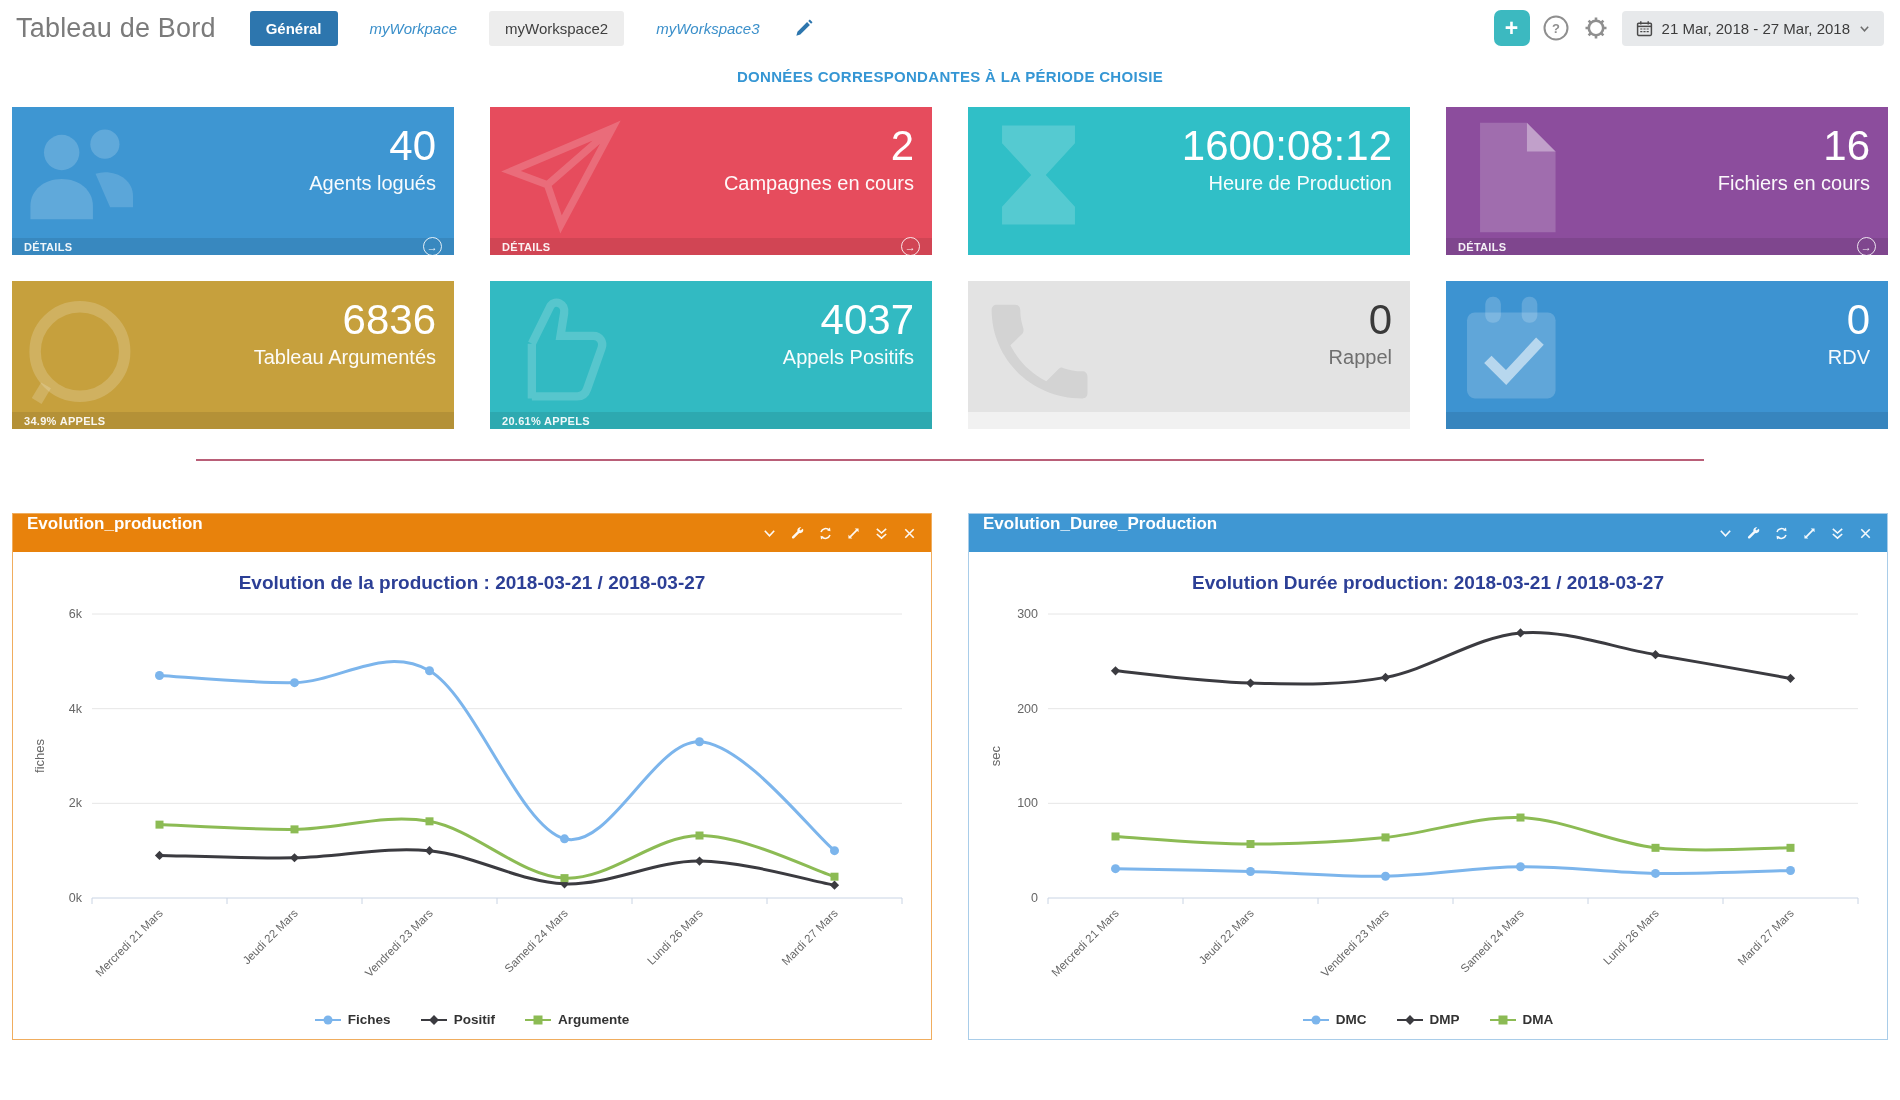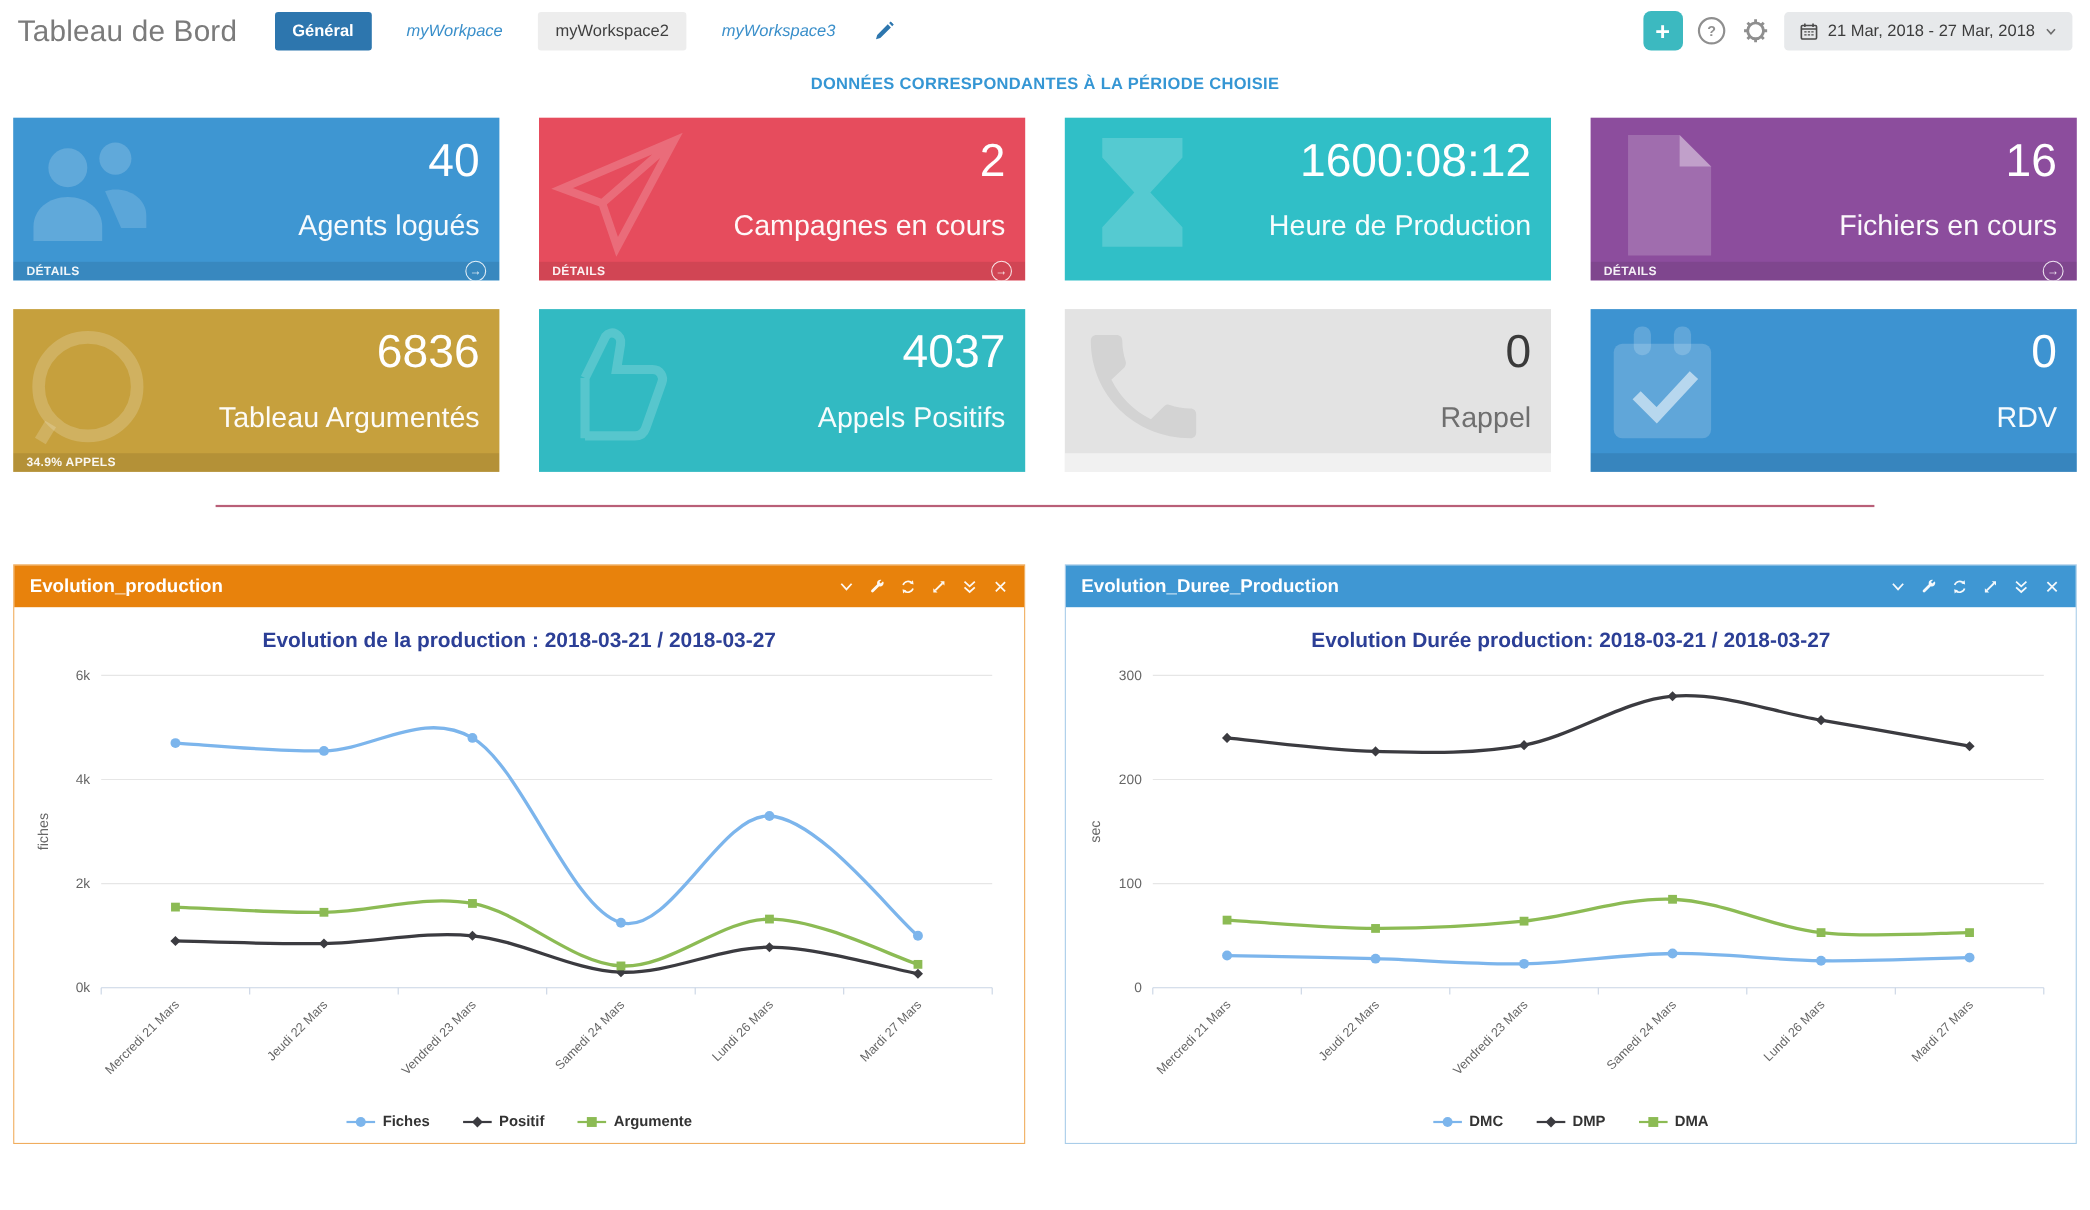--- a/index.html
+++ b/index.html
@@ -24,37 +24,37 @@
   
   .banner { text-align:center; margin-top:16px; font-size:15px; font-weight:bold; color:#3596d4; letter-spacing:0.3px; }
 
   
   .cards-grid { display:grid; grid-template-columns:repeat(4,1fr); column-gap:36px; row-gap:26px; margin:22px 12px 0 12px; }
   .card { position:relative; height:148px; overflow:hidden; }
   .card .ghost { position:absolute; left:8px; top:8px; width:125px; height:125px; pointer-events:none; }
   .card .ghost svg { width:100%; height:100%; }
   .card-main { position:absolute; right:18px; top:16px; text-align:right; }
   .card .value { font-size:42px; color:#fff; font-weight:400; line-height:1.1; }
-  .card .label { font-size:26px; color:rgba(255,255,255,0.96); margin-top:21px; }
+  .card .label { font-size:20px; color:rgba(255,255,255,0.96); margin-top:3px; }
   .card-footer { position:absolute; left:0; right:0; bottom:0; height:17px; background:rgba(0,0,0,0.09);
                  display:flex; align-items:center; justify-content:space-between; padding:0 12px;
                  font-size:11px; font-weight:bold; color:rgba(255,255,255,0.92); letter-spacing:0.3px; }
   .footer-arrow { width:19px; height:19px; border:1px solid rgba(255,255,255,0.85); border-radius:50%;
                   display:flex; align-items:center; justify-content:center; font-size:11px; font-weight:normal; }
   .card.dark-text .value { color:#3a3a3a; }
   .card.dark-text .label { color:#6f6f6f; }
   .card.dark-text .card-footer { background:rgba(255,255,255,0.5); color:#8a8a8a; }
 
   
   .divider { width:1508px; margin:30px auto 0 auto; border-top:2px solid #b95f78; }
 
   
   .panels { display:flex; gap:36px; margin:52px 12px 0 12px; }
   .panel { flex:1; background:#fff; border:1px solid #ccc; }
-  .panel-head { height:38px; display:flex; align-items:center; padding:0 14px; }
+  .panel-head { height:38px; display:flex; padding:0 14px; }
   .panel-title { color:#fff; font-size:17px; font-weight:bold; }
   .panel-tools { margin-left:auto; display:flex; align-items:center; gap:13px; }
   .panel-tools .tool { display:inline-flex; cursor:pointer; opacity:0.95; }
   .chart-body { padding:20px 8px 6px 8px; }
   .chart-title { text-align:center; font-size:19px; font-weight:bold; color:#2c3f96; margin-bottom:4px; }
   .chart-svg-wrap { display:flex; justify-content:center; }
   .legend { display:flex; justify-content:center; gap:30px; align-items:center; margin-top:2px; padding-bottom:6px; }
   .legend-item { display:flex; align-items:center; gap:7px; cursor:pointer; }
   .lg-glyph { position:relative; width:26px; height:12px; }
   .lg-line { position:absolute; left:0; right:0; top:5px; height:2px; }
@@ -192,20 +192,23 @@
     </div>
 
   <div class="card" style="background: rgb(50, 186, 194);">
     <span class="ghost" style="color: rgba(255, 255, 255, 0.18);"><svg viewBox="0 0 24 24">
           <path d="M6.5 21V10.5M6.5 10.5l3.6-7.3c.9-1.2 2.9-.4 2.6 1.4L12 9h6.3c1.3 0 2 1.2 1.6 2.3l-2.8 7.9c-.3.9-1 1.4-1.9 1.4H6.5" fill="none" stroke="currentColor" stroke-width="1.6"></path>
         </svg></span>
     <div class="card-main">
       <div class="value">4037</div>
       <div class="label">Appels Positifs</div>
     </div>
+  <div class="card-footer">
+        <span>20.61% APPELS</span>
+      </div>
     </div>
 
   <div class="card dark-text" style="background: rgb(227, 227, 227);">
     <span class="ghost" style="color: rgba(0, 0, 0, 0.07);"><svg viewBox="0 0 24 24">
           <path fill="currentColor" d="M6.6 10.8c1.5 3 3.9 5.4 6.9 6.9l2.3-2.3c.3-.3.7-.4 1-.2 1.1.4 2.3.6 3.6.6.6 0 1 .4 1 1V20c0 .6-.4 1-1 1C10.6 21 3 13.4 3 4c0-.6.4-1 1-1h3.5c.6 0 1 .4 1 1 0 1.2.2 2.4.6 3.6.1.3 0 .7-.2 1l-2.3 2.2z"></path>
         </svg></span>
     <div class="card-main">
       <div class="value">0</div>
       <div class="label">Rappel</div>
     </div>

